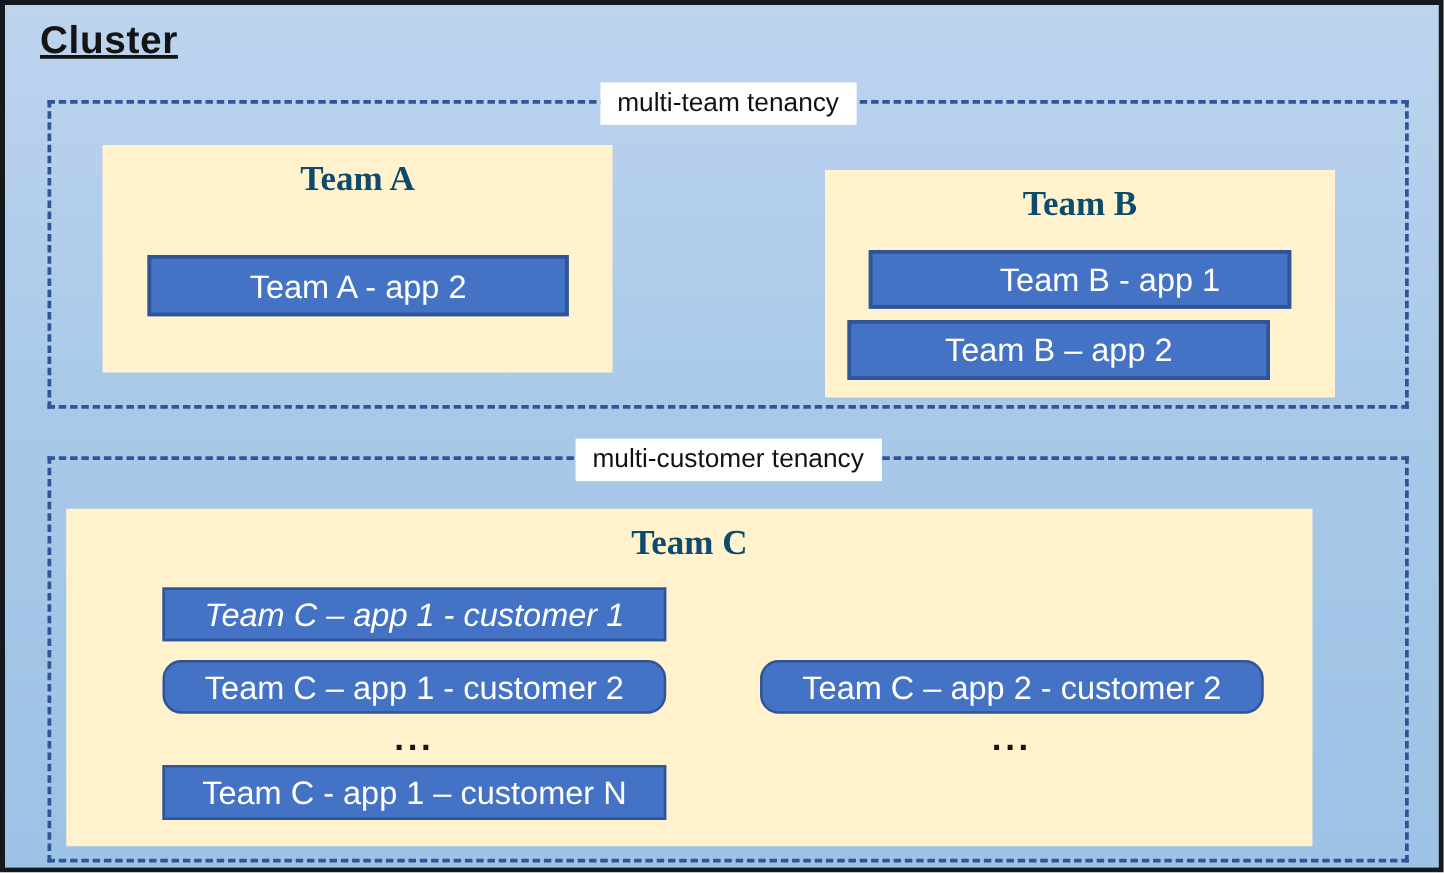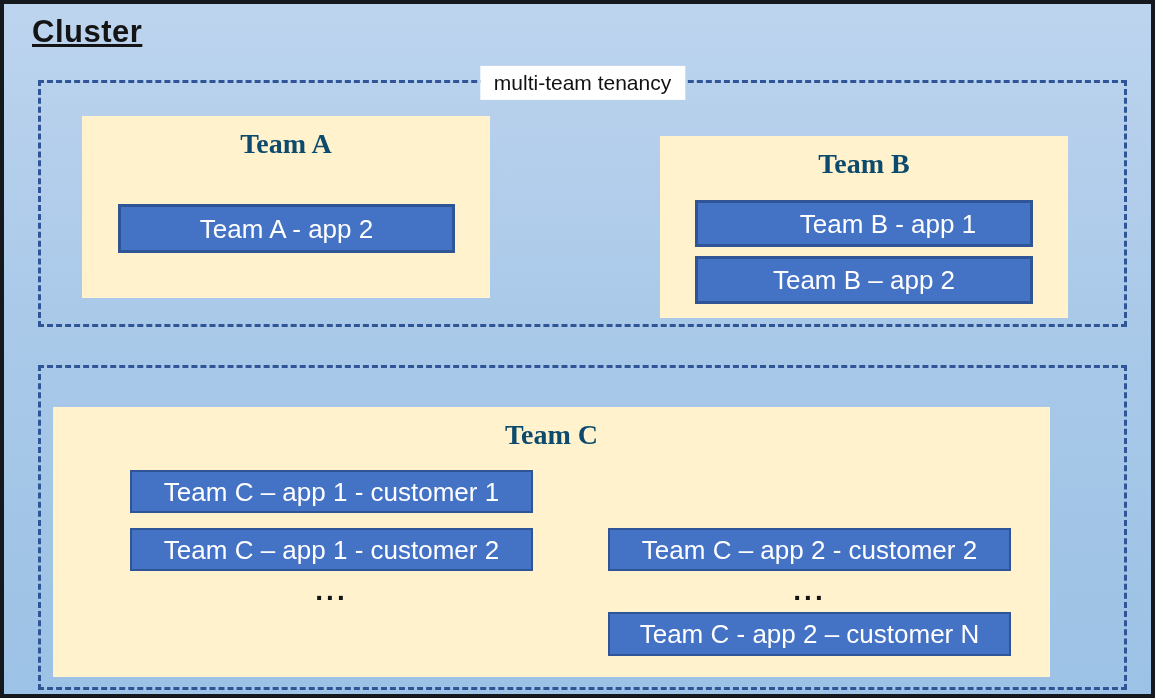--- a/index.html
+++ b/index.html
@@ -42,32 +42,32 @@
 
   .app{
     position:absolute;box-sizing:border-box;
     background:#4472c4;border:3px solid #2f5597;
     color:#ffffff;font-size:26px;line-height:1;
     display:flex;align-items:center;justify-content:center;
     white-space:nowrap;
   }
   .team-a .app-1{left:36px;top:88px;width:337px;height:49px;}
   .team-b .app-1{left:35px;top:64px;width:338px;height:47px;padding-left:48px;}
-  .team-b .app-2{left:35px;top:120px;width:338px;height:48px;}
+  .team-b .app-2{left:18px;top:120px;width:338px;height:48px;}
 
   .tc-row{
     position:absolute;box-sizing:border-box;width:403px;height:43px;
     background:#4472c4;border:2px solid #2f5597;
     color:#ffffff;font-size:26px;line-height:1;
     display:flex;align-items:center;justify-content:center;white-space:nowrap;
   }
   .tc-col1{left:77px;}
   .tc-col2{left:555px;}
-  .tc-r1{top:63px;}
-  .tc-r2{top:121px;}
+  .tc-r1{top:63px;font-style:italic;}
+  .tc-r2{top:121px;border-radius:15px;}
   .tc-rn{top:205px;height:44px;}
   .tc-dots{
     position:absolute;width:403px;top:164px;height:40px;line-height:40px;
     text-align:center;font-size:28px;font-weight:bold;color:#141414;
     letter-spacing:3px;
   }
 </style>
 </head>
 <body>
 
@@ -85,28 +85,29 @@
       </div>
 
       <div class="team team-b">
         <div class="team-title">Team B</div>
         <div class="app app-1">Team B - app 1</div>
         <div class="app app-2">Team B – app 2</div>
       </div>
     </div>
 
     <div class="zone zone-multi-customer">
+      <div class="zone-label">multi-customer tenancy</div>
 
       <div class="team team-c">
         <div class="team-title">Team C</div>
 
         <div class="tc-row tc-col1 tc-r1">Team C – app 1 - customer 1</div>
         <div class="tc-row tc-col1 tc-r2">Team C – app 1 - customer 2</div>
         <div class="tc-dots tc-col1">...</div>
+        <div class="tc-row tc-col1 tc-rn">Team C - app 1 – customer N</div>
 
         <div class="tc-row tc-col2 tc-r2">Team C – app 2 - customer 2</div>
         <div class="tc-dots tc-col2">...</div>
-        <div class="tc-row tc-col2 tc-rn">Team C - app 2 – customer N</div>
       </div>
     </div>
 
   </div>
 </div>
 
 </body></html>

